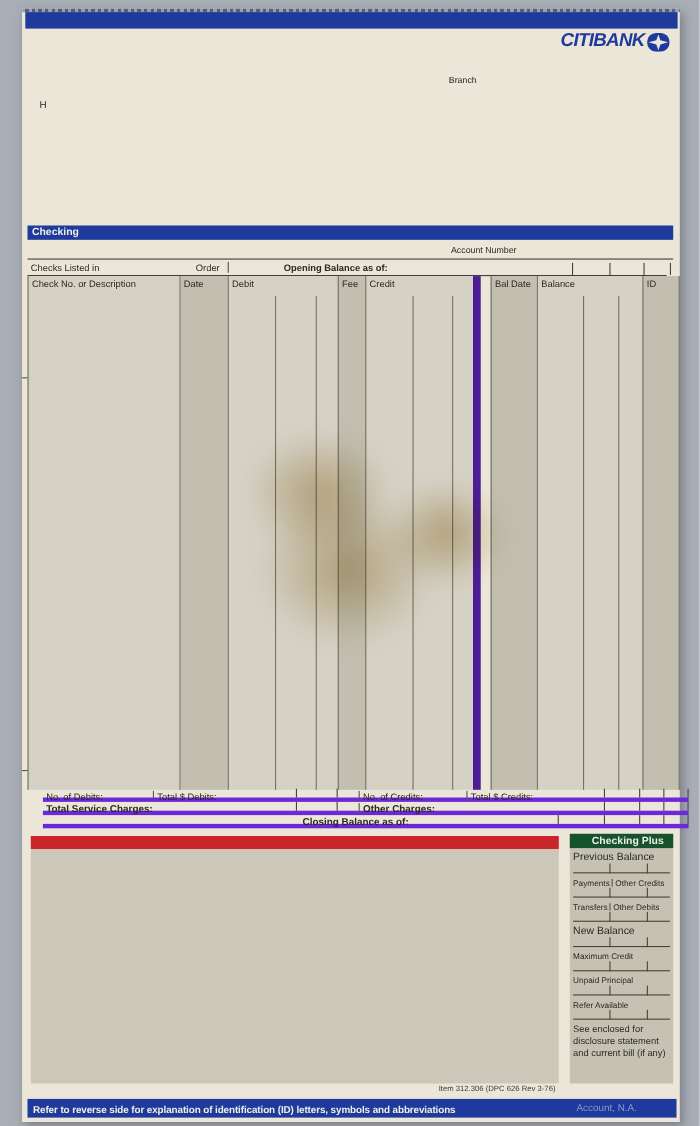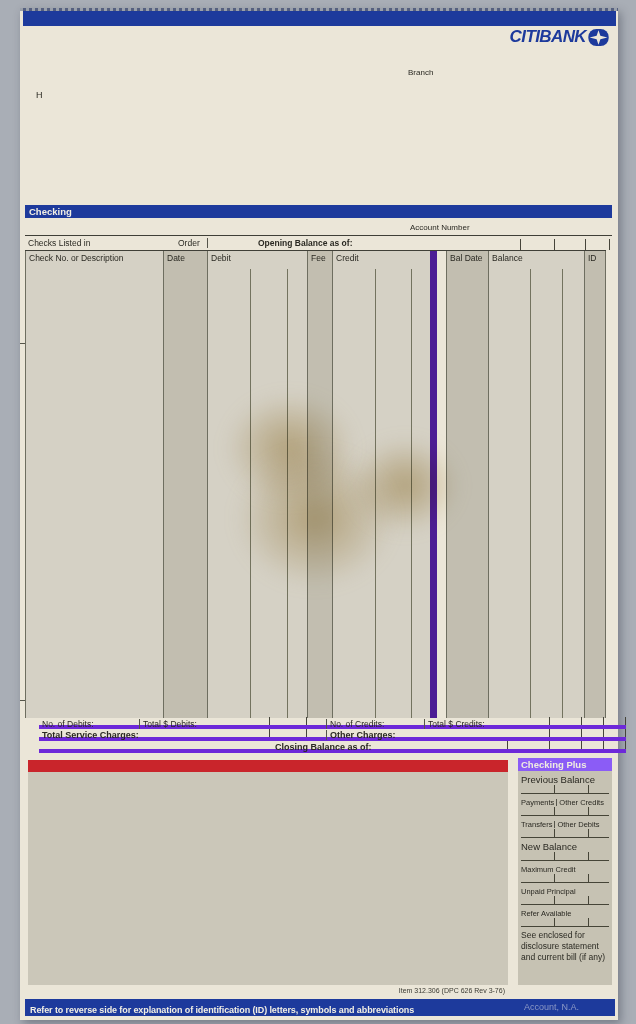--- a/index.html
+++ b/index.html
@@ -12,21 +12,21 @@
   }
   .paper{
     position:absolute;left:20px;top:8px;width:598px;height:1012px;
     background:var(--paper,#ebe6d8);
     box-shadow:3px 4px 9px rgba(40,45,60,.38);
   }
   
   .perf{position:absolute;left:0;top:0;width:100%;height:3px;
     background:repeating-linear-gradient(90deg,#9aa0aa 0 3px,#55607f 3px 6px)}
   .topbar{position:absolute;left:3px;top:3px;width:593px;height:15px;background:var(--blue,#1d3a9c)}
-  .brand{position:absolute;right:9px;top:19px;display:flex;align-items:center}
+  .brand{position:absolute;right:9px;top:19px;display:flex;align-items:flex-end}
   .brand-text{font-style:italic;font-weight:900;font-size:17px;letter-spacing:-.6px;color:var(--blue,#1d3a9c)}
   .brand-mark{margin-left:2px}
   .branch{position:absolute;left:388px;top:60px;font-size:8px}
   .hmark{position:absolute;left:16px;top:82px;font-size:9px}
   
   .checkbar{position:absolute;left:5px;top:197px;width:587px;height:13px;background:var(--blue,#1d3a9c);
     color:#f2efe4;font-weight:bold;font-size:9.5px;line-height:13px;padding-left:4px}
   .acctnum{position:absolute;left:390px;top:215px;font-size:8px}
   .hr{position:absolute;height:1px;background:#3f3f37}
   .hr1{left:5px;top:227px;width:587px}
@@ -53,21 +53,21 @@
   .srow span{position:absolute;top:1px;white-space:nowrap}
   .srow .sep{border-left:1px solid #55544a;padding-left:3px}
   .srow .tk{bottom:0;height:8px}
   .r1{top:710px;height:11px}
   .r2{top:721px;height:12px;font-weight:bold;font-size:9px}
   .r3{top:733px;height:12px;font-weight:bold;font-size:9px}
   
   .redbar{position:absolute;left:8px;top:752px;width:480px;height:12px;background:var(--red,#c9252b)}
   .graybox{position:absolute;left:8px;top:764px;width:480px;height:213px;background:#cbc7b9}
   .cpanel{position:absolute;left:498px;top:750px;width:94px;height:227px;background:var(--panel_gray,#c6c2b3)}
-  .cp-head{height:13px;background:#8b5cf6;color:#f0ede1;font-weight:bold;font-size:9.5px;line-height:13px;padding-left:3px}
+  .cp-head{height:13px;background:#14532d;color:#f0ede1;font-weight:bold;font-size:9.5px;line-height:13px;padding-left:20px}
   .cp-body{padding:1px 3px 0 3px}
   .cp-label{white-space:nowrap}
   .cp-label.lg{font-size:9.5px;padding-top:2px}
   .cp-label.sm{font-size:7.5px;padding-top:3px}
   .cp-sep{display:inline-block;width:1px;height:7px;background:#55544a;margin:0 2px;vertical-align:-1px}
   .cp-tickline{height:9px;border-bottom:1px solid #454437;position:relative;margin-bottom:1px}
   .cp-tickline i{position:absolute;bottom:-1px;width:1px;height:9px;background:#454437}
   .cp-tickline i.t1{left:38%}
   .cp-tickline i.t2{left:76%}
   .cp-note{margin-top:3px;font-size:8.5px;line-height:1.28;width:86px}
@@ -128,21 +128,21 @@
       </div>
     <div class="tcol light" style="left:312px;width:105px;border-right:7px solid #4c1d95">
       <span class="th">Credit</span>
       </div>
     <div class="tcol dark" style="left:426px;width:42px">
       <span class="th">Bal Date</span>
       </div>
     <div class="tcol light" style="left:468px;width:96px">
       <span class="th">Balance</span>
       </div>
-    <div class="tcol dark idcol" style="left:564px;width:22px">
+    <div class="tcol dark idcol" style="left:564px;width:34px">
       <span class="th">ID</span>
       </div>
 
     <i class="vline" style="left:230px"></i>
     <i class="vline" style="left:267px"></i>
     <i class="vline" style="left:355px"></i>
     <i class="vline" style="left:391px"></i>
     <i class="vline" style="left:510px"></i>
     <i class="vline" style="left:542px"></i>
 

